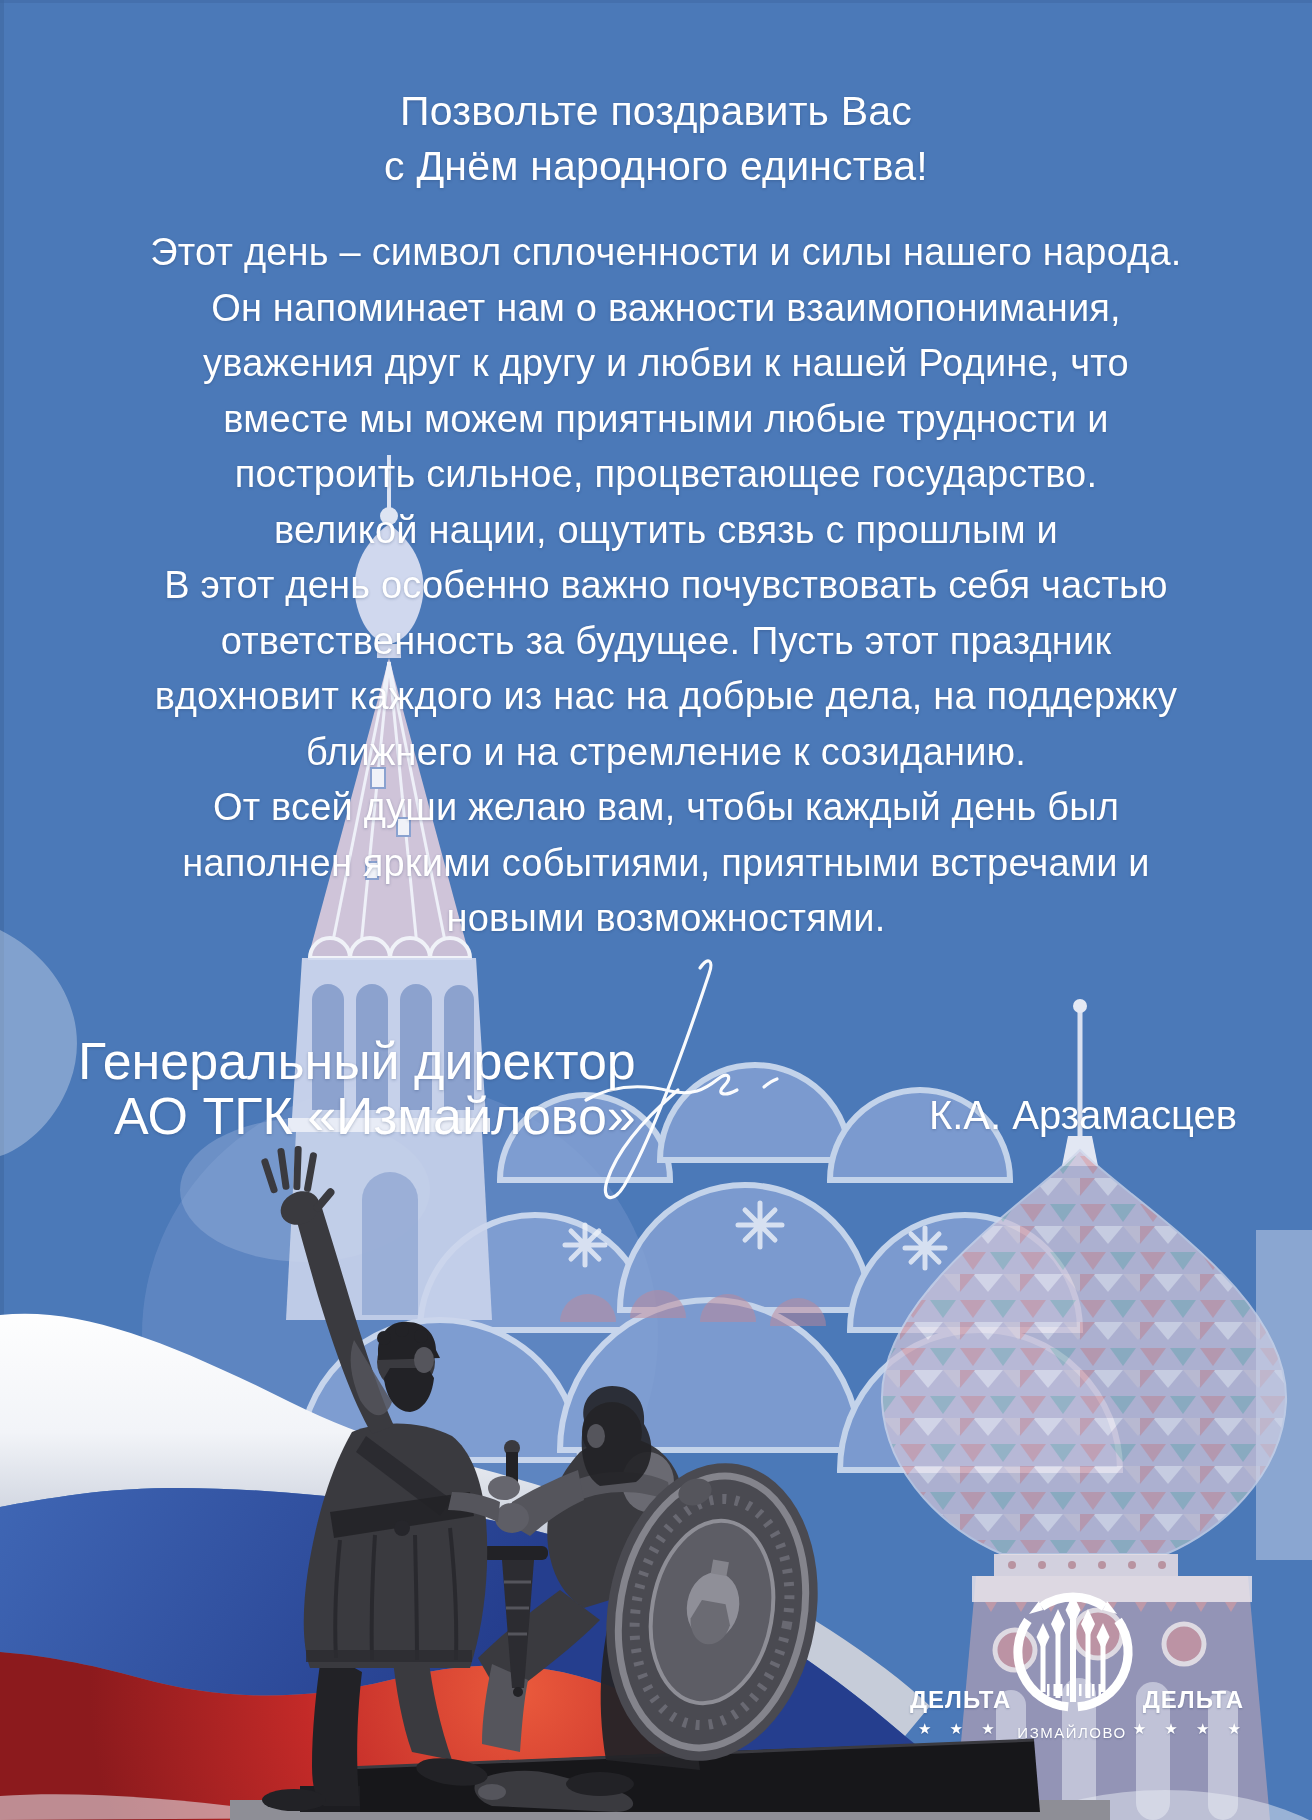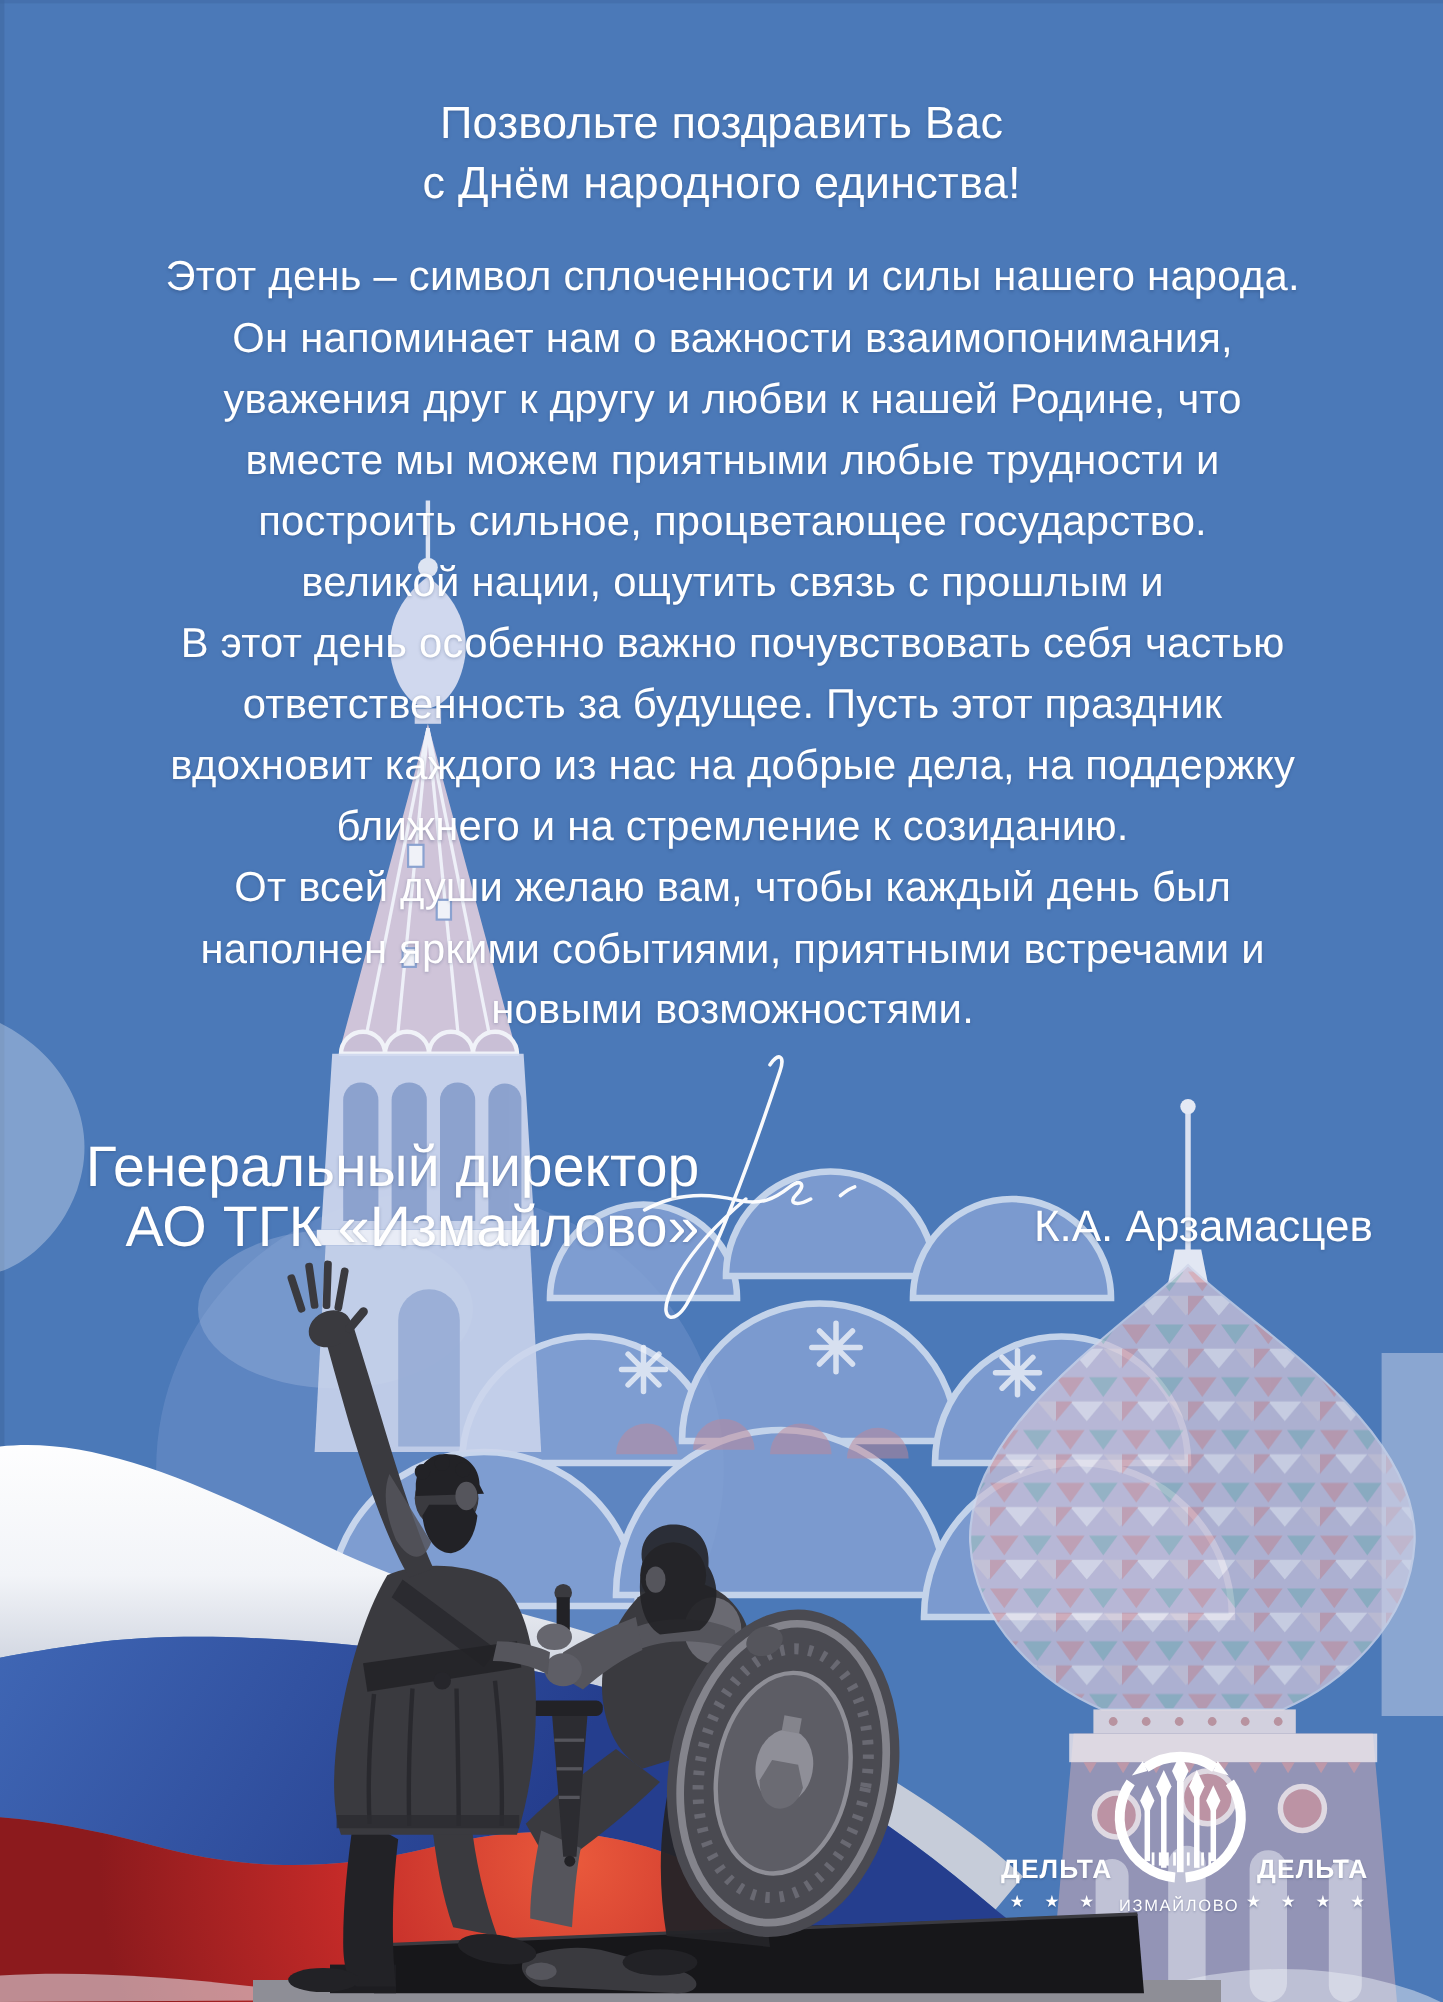--- a/index.html
+++ b/index.html
@@ -9,21 +9,21 @@
     font-family:"Liberation Sans", sans-serif;
     color:#ffffff;
   }
   .art{position:absolute;left:0;top:0;width:1312px;height:1820px;display:block;}
   .txt{position:absolute;left:0;width:100%;text-align:center;
        text-shadow:0 1px 3px rgba(25,45,85,.28);}
   .title{top:84px;font-size:41px;line-height:55px;font-weight:400;letter-spacing:.2px;}
   .message{top:225px;font-size:38px;line-height:55.5px;font-weight:400;letter-spacing:.2px;margin-left:10px;}
   .sig-left{position:absolute;left:78px;top:1034px;font-size:52px;line-height:55px;
             text-align:right;text-shadow:0 1px 3px rgba(25,45,85,.28);}
-  .sig-name{position:absolute;right:64px;top:1088px;font-size:40px;line-height:55px;
+  .sig-name{position:absolute;right:75px;top:1088px;font-size:40px;line-height:55px;
             text-align:right;text-shadow:0 1px 3px rgba(25,45,85,.28);}
   .logo{position:absolute;left:896px;top:1582px;width:352px;height:180px;}
   .logo .emblem{position:absolute;left:111px;top:8px;width:132px;height:128px;}
   .brand{position:absolute;font-weight:700;font-size:24px;letter-spacing:1px;
          text-shadow:0 1px 2px rgba(25,45,85,.3);}
   .brand-left{left:14px;top:104px;}
   .brand-right{right:4px;top:104px;}
   .stars{position:absolute;font-size:15px;letter-spacing:7px;white-space:nowrap;
          text-shadow:0 1px 2px rgba(25,45,85,.3);}
   .stars-left{left:22px;top:138px;}

